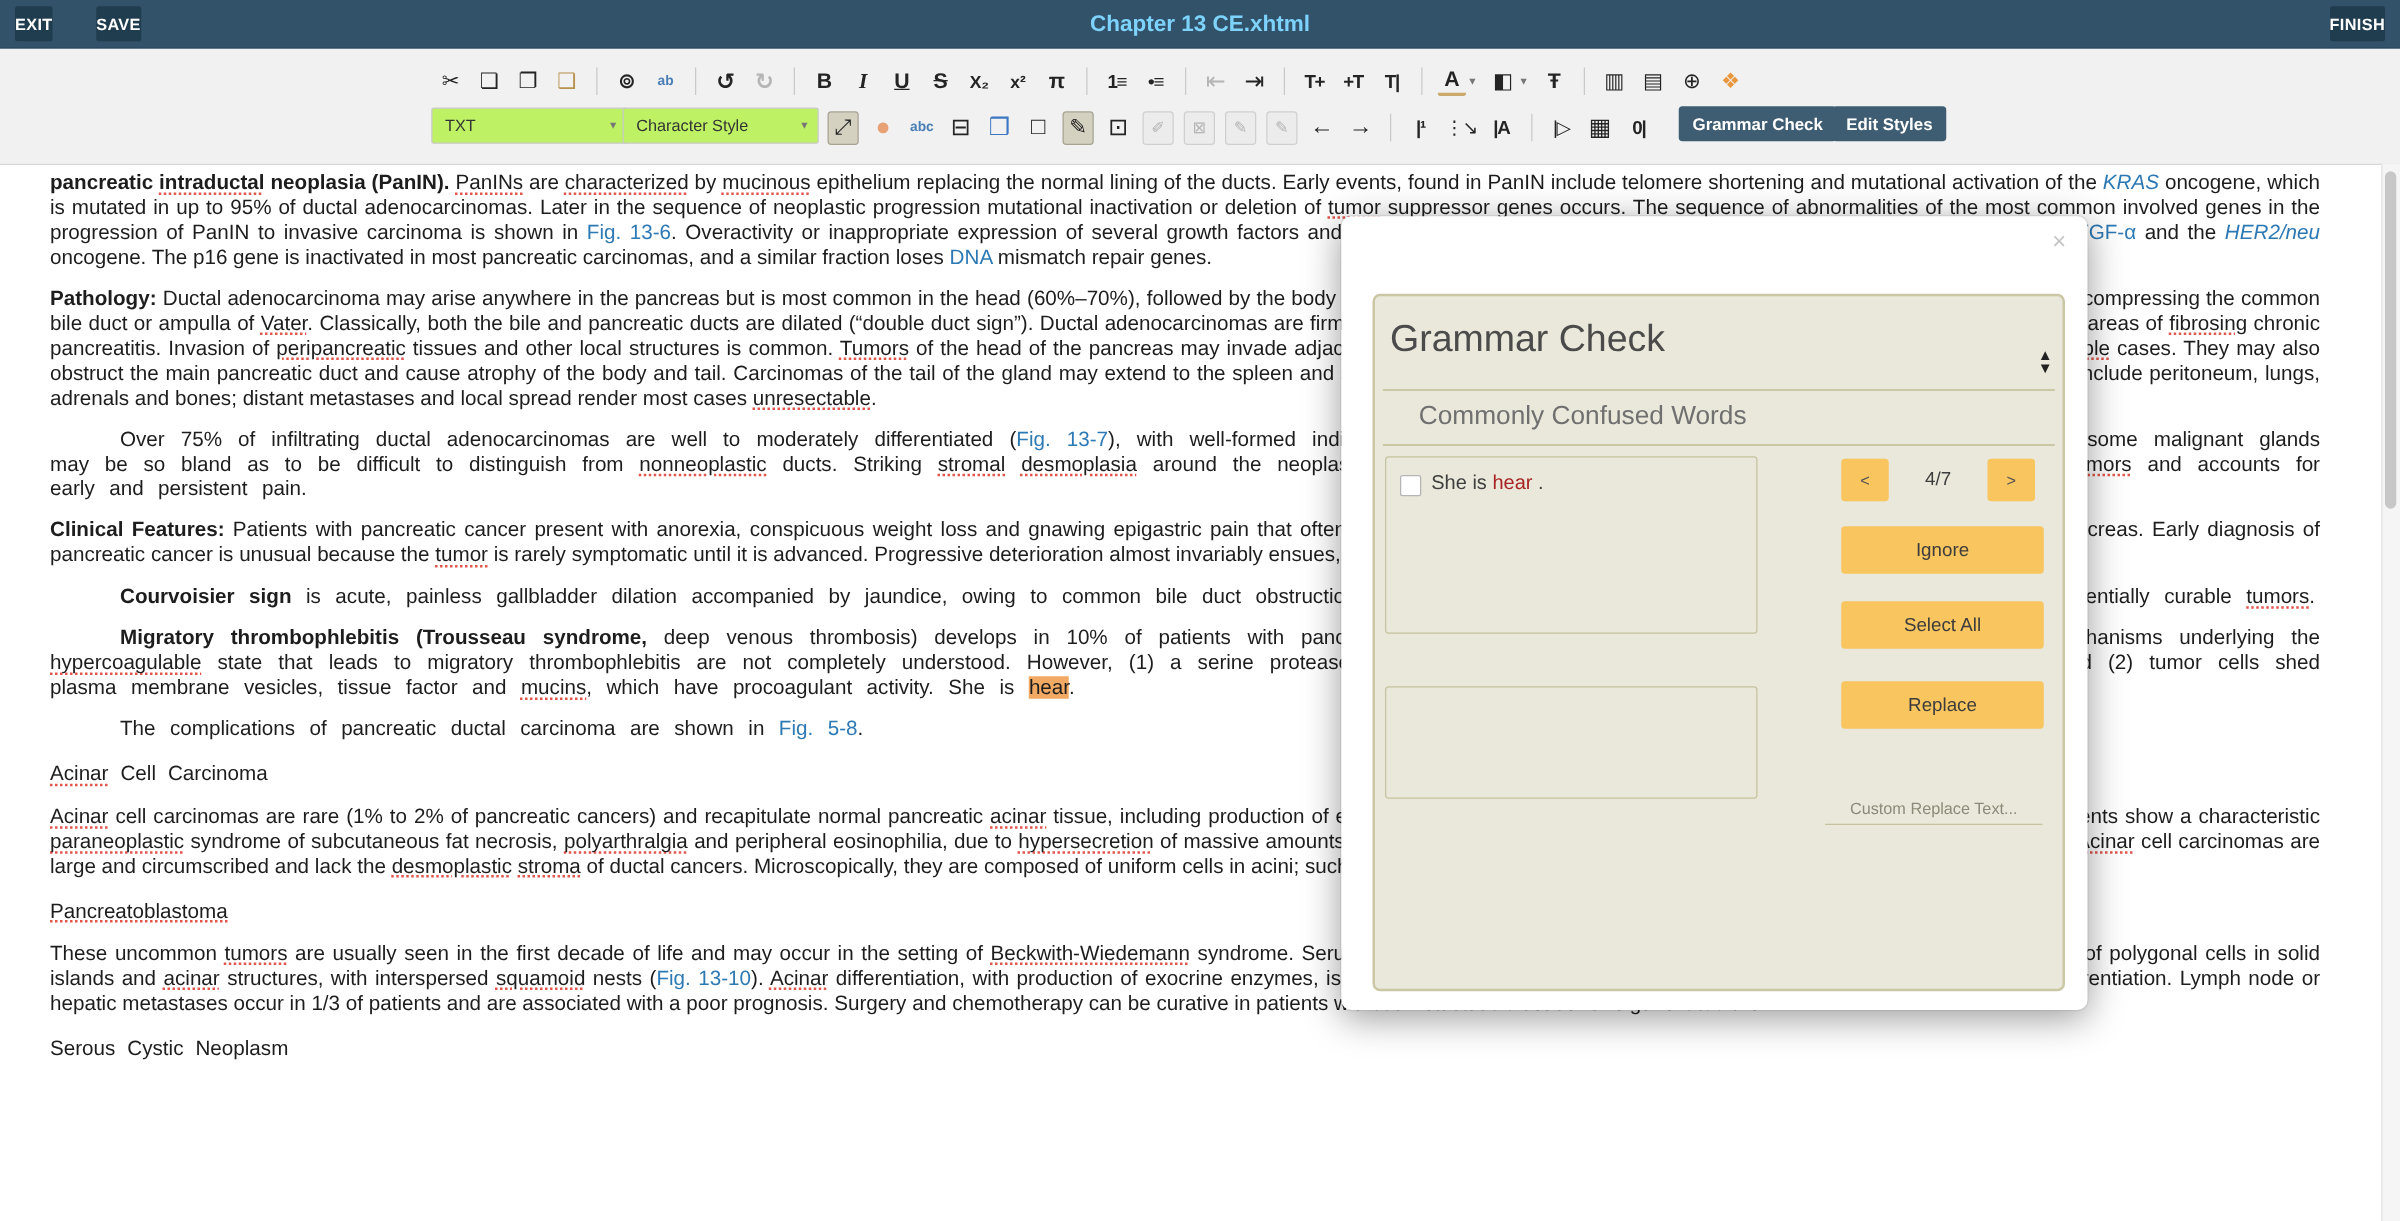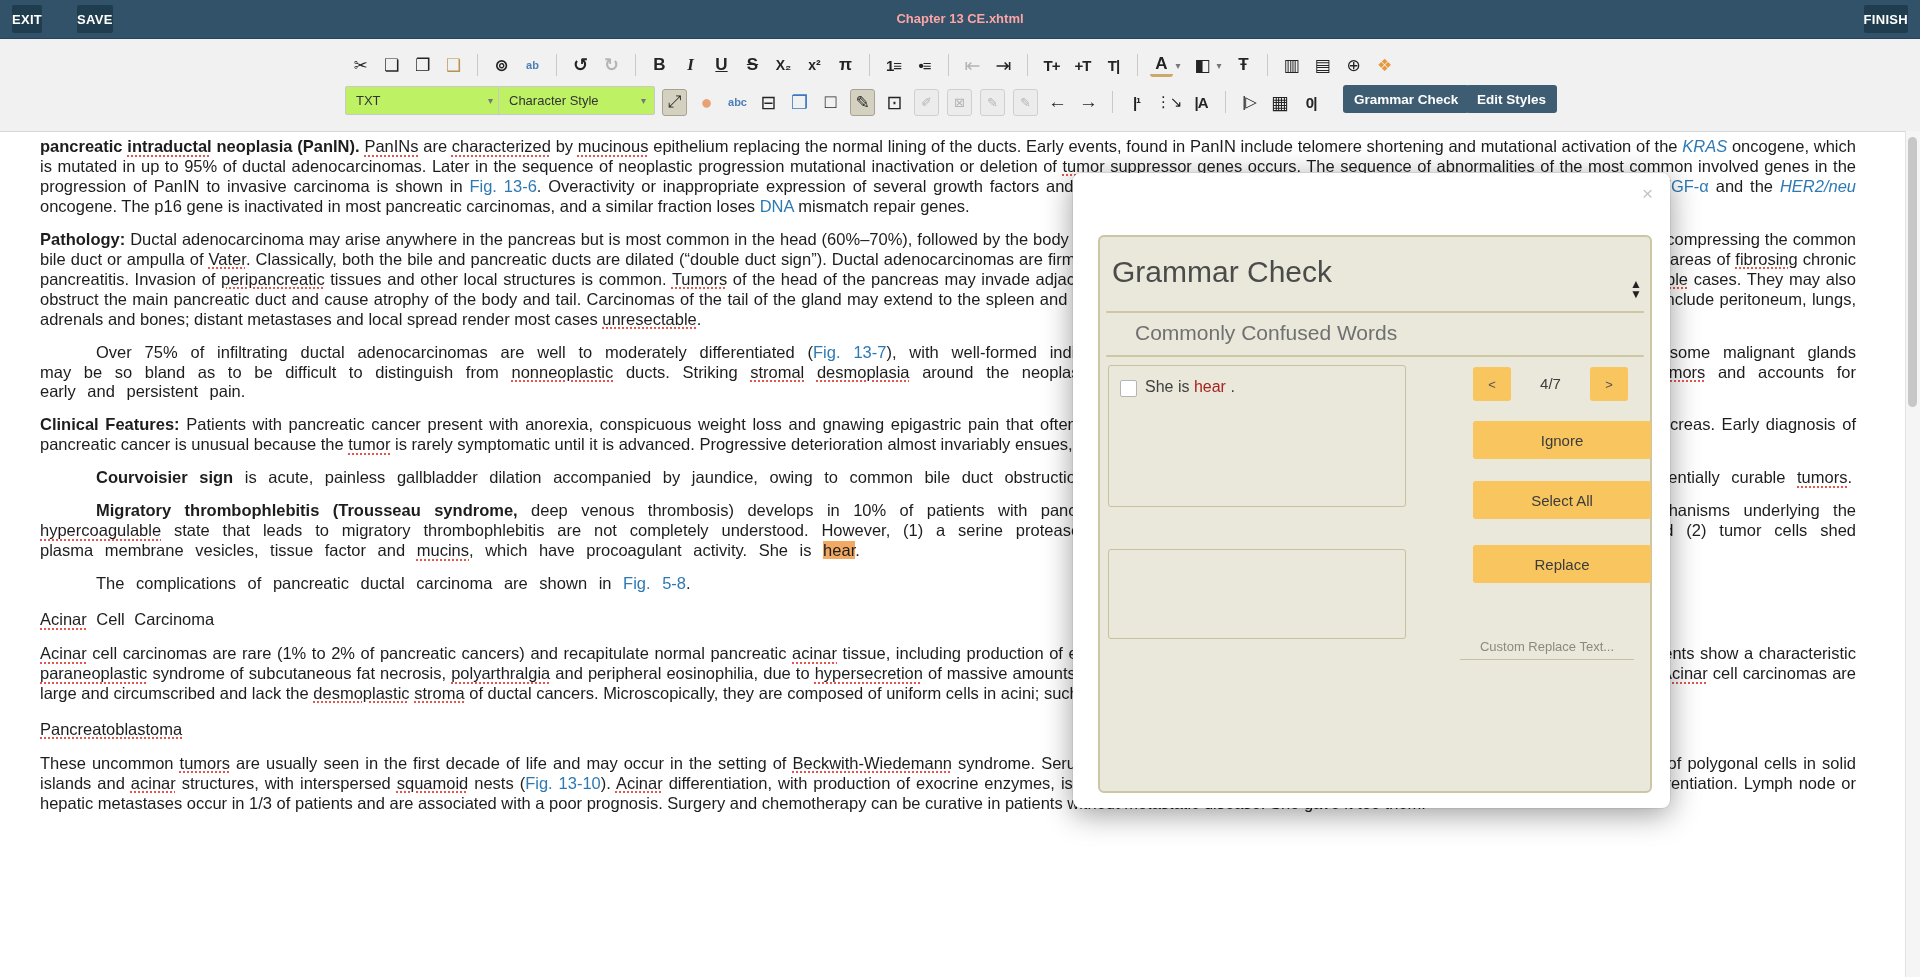--- a/index.html
+++ b/index.html
@@ -7,21 +7,21 @@
 
   
   .topbar{position:absolute;left:0;top:0;width:1920px;height:38px;background:#315269;
     border-bottom:1px solid #24445a;}
   .topbar .tb-btn{position:absolute;top:5px;height:28px;background:#203d4f;color:#fff;
     font-size:13px;font-weight:bold;border:none;border-radius:2px;padding:0 0;cursor:pointer;letter-spacing:.3px;}
   .btn-exit{left:12px;}
   .btn-save{left:77px;}
   .btn-finish{right:12px;}
   .doc-title{position:absolute;top:0;left:0;right:0;height:38px;line-height:38px;text-align:center;
-    color:#fca5a5;font-size:13px;font-weight:bold;}
+    color:#7dd3fc;font-size:18px;font-weight:bold;}
 
   
   .toolbar{position:absolute;left:0;top:39px;width:1920px;height:92px;background:#f1f1f1;
     border-bottom:1px solid #d7d7d7;}
   .tb-row1{position:absolute;left:345px;top:12px;height:28px;display:flex;align-items:center;}
   .tb-row2{position:absolute;left:658px;top:48px;height:30px;display:flex;align-items:center;}
   .tb-icon{display:inline-flex;align-items:center;justify-content:center;min-width:23px;height:25px;
     margin:0 4px;font-size:17px;color:#242424;cursor:pointer;border-radius:3px;}
   .tb-sep{display:inline-block;width:1px;height:22px;background:#c9c9c9;margin:0 8px;}
   .tb-icon.bold{font-weight:bold;}
@@ -94,21 +94,21 @@
   .cb{position:absolute;left:11px;top:14px;width:15px;height:15px;background:#fff;
     border:1px solid #b5b5b5;border-radius:2px;cursor:pointer;}
   .sent{position:absolute;left:36px;top:12px;font-size:16px;color:#3f3f3f;}
   .sent .red{color:#a82323;}
   .amber{background:#f8c55e;border:none;border-radius:3px;color:#3c3c3c;cursor:pointer;
     font-family:inherit;}
   .nav-prev{position:absolute;left:373px;top:130px;width:38px;height:34px;font-size:13px;color:#555;}
   .nav-next{position:absolute;left:490px;top:130px;width:38px;height:34px;font-size:13px;color:#555;}
   .counter{position:absolute;left:411px;top:130px;width:79px;height:34px;line-height:34px;
     text-align:center;font-size:15px;color:#3d3d3d;}
-  .act{position:absolute;left:373px;width:178px;height:38px;font-size:15px;}
+  .act{position:absolute;left:373px;width:162px;height:38px;font-size:15px;}
   .act-ignore{top:184px;}
   .act-selall{top:244px;}
   .act-replace{top:308px;}
   .custom-replace{position:absolute;left:360px;top:396px;width:170px;height:24px;background:transparent;
     border:none;border-bottom:1px solid #c6c19e;text-align:center;font-size:13px;color:#8b8b79;
     font-family:inherit;outline:none;}
   .custom-replace::placeholder{color:#8b8b79;opacity:1;}
 </style>
 </head>
 <body>
@@ -206,20 +206,21 @@
   <p><span class="seg b">Pathology: </span><span class="seg">Ductal adenocarcinoma may arise anywhere in the pancreas but is most common in the head (60%–70%), followed by the body (10%) and tail (10%–15%). Tumors of the head may cause biliary obstruction by compressing the common bile duct or ampulla of </span><span class="seg sp">Vater</span><span class="seg">. Classically, both the bile and pancreatic ducts are dilated (“double duct sign”). Ductal adenocarcinomas are firm, poorly demarcated masses that may be difficult to distinguish from surrounding areas of </span><span class="seg sp">fibrosing</span><span class="seg"> chronic pancreatitis. Invasion of </span><span class="seg sp">peripancreatic</span><span class="seg"> tissues and other local structures is common. </span><span class="seg sp">Tumors</span><span class="seg"> of the head of the pancreas may invade adjacent structures, and involvement of the major vessels is often found in </span><span class="seg sp">unresectable</span><span class="seg"> cases. They may also obstruct the main pancreatic duct and cause atrophy of the body and tail. Carcinomas of the tail of the gland may extend to the spleen and stomach; nodal metastases either are common. Other frequent metastatic sites include peritoneum, lungs, adrenals and bones; distant metastases and local spread render most cases </span><span class="seg sp">unresectable</span><span class="seg">.</span></p>
   <p class="ind"><span class="seg">Over 75% of infiltrating ductal adenocarcinomas are well to moderately differentiated (</span><span class="seg link">Fig. 13-7</span><span class="seg">), with well-formed individual tubular glands in a dense stroma. Atypia is often marked, but some malignant glands may be so bland as to be difficult to distinguish from </span><span class="seg sp">nonneoplastic</span><span class="seg"> ducts. Striking </span><span class="seg sp">stromal</span><span class="seg"> </span><span class="seg sp">desmoplasia</span><span class="seg"> around the neoplastic glands is typical. Perineural invasion is a characteristic of these </span><span class="seg sp">tumors</span><span class="seg"> and accounts for early and persistent pain.</span></p>
   <p><span class="seg b">Clinical Features: </span><span class="seg">Patients with pancreatic cancer present with anorexia, conspicuous weight loss and gnawing epigastric pain that often radiates to the back. Jaundice is common with tumors of the head of the pancreas. Early diagnosis of pancreatic cancer is unusual because the </span><span class="seg sp">tumor</span><span class="seg"> is rarely symptomatic until it is advanced. Progressive deterioration almost invariably ensues, with intractable pain; 5-year survival is less than 10%.</span></p>
   <p class="ind"><span class="seg b">Courvoisier sign</span><span class="seg"> is acute, painless gallbladder dilation accompanied by jaundice, owing to common bile duct obstruction by </span><span class="seg sp">tumor</span><span class="seg">. It occurs in under half of cases and does not identify potentially curable </span><span class="seg sp">tumors</span><span class="seg">.</span></p>
   <p class="ind"><span class="seg b">Migratory thrombophlebitis (Trousseau syndrome,</span><span class="seg"> deep venous thrombosis) develops in 10% of patients with pancreatic cancer, especially when it involves the body and tail. The mechanisms underlying the </span><span class="seg sp">hypercoagulable</span><span class="seg"> state that leads to migratory thrombophlebitis are not completely understood. However, (1) a serine protease </span><span class="seg sp">synthesized</span><span class="seg"> and released by the tumor may activate coagulation, and (2) tumor cells shed plasma membrane vesicles, tissue factor and </span><span class="seg sp">mucins</span><span class="seg">, which have procoagulant activity. She is </span><span class="seg hl-orange">hear</span><span class="seg">.</span></p>
   <p class="ind"><span class="seg">The complications of pancreatic ductal carcinoma are shown in </span><span class="seg link">Fig. 5-8</span><span class="seg">.</span></p>
   <p class="hd"><span class="seg sp">Acinar</span><span class="seg"> Cell Carcinoma</span></p>
   <p><span class="seg sp">Acinar</span><span class="seg"> cell carcinomas are rare (1% to 2% of pancreatic cancers) and recapitulate normal pancreatic </span><span class="seg sp">acinar</span><span class="seg"> tissue, including production of exocrine enzymes. They occur mostly in adults and rarely in children. Some patients show a characteristic </span><span class="seg sp">paraneoplastic</span><span class="seg"> syndrome of subcutaneous fat necrosis, </span><span class="seg sp">polyarthralgia</span><span class="seg"> and peripheral eosinophilia, due to </span><span class="seg sp">hypersecretion</span><span class="seg"> of massive amounts of lipase; these tumors are less rapidly fatal than are ductal adenocarcinomas. </span><span class="seg sp">Acinar</span><span class="seg"> cell carcinomas are large and circumscribed and lack the </span><span class="seg sp">desmoplastic</span><span class="seg"> </span><span class="seg sp">stroma</span><span class="seg"> of ductal cancers. Microscopically, they are composed of uniform cells in acini; such studies give incite into the way we process language.</span></p>
   <p class="hd"><span class="seg sp">Pancreatoblastoma</span></p>
   <p><span class="seg">These uncommon </span><span class="seg sp">tumors</span><span class="seg"> are usually seen in the first decade of life and may occur in the setting of </span><span class="seg sp">Beckwith-Wiedemann</span><span class="seg"> syndrome. Serum </span><span class="seg hl-yellow">α</span><span class="seg">-fetoprotein levels may be elevated. Microscopically, </span><span class="seg sp">tumors</span><span class="seg"> are composed of polygonal cells in solid islands and </span><span class="seg sp">acinar</span><span class="seg"> structures, with interspersed </span><span class="seg sp">squamoid</span><span class="seg"> nests (</span><span class="seg link">Fig. 13-10</span><span class="seg">). </span><span class="seg sp">Acinar</span><span class="seg"> differentiation, with production of exocrine enzymes, is consistently present, and some cases also have ductal or neuroendocrine differentiation. Lymph node or hepatic metastases occur in 1/3 of patients and are associated with a poor prognosis. Surgery and chemotherapy can be curative in patients without metastatic disease. She gave it too them.</span></p>
+  <p class="hd"><span class="seg">Serous Cystic Neoplasm</span></p>
 </div>
 
 <div class="scrollbar">
   <div class="scroll-thumb"></div>
 </div>
 
 <div class="modal">
   <span class="close">×</span>
   <div class="panel">
     <div class="gc-title">Grammar Check</div>

